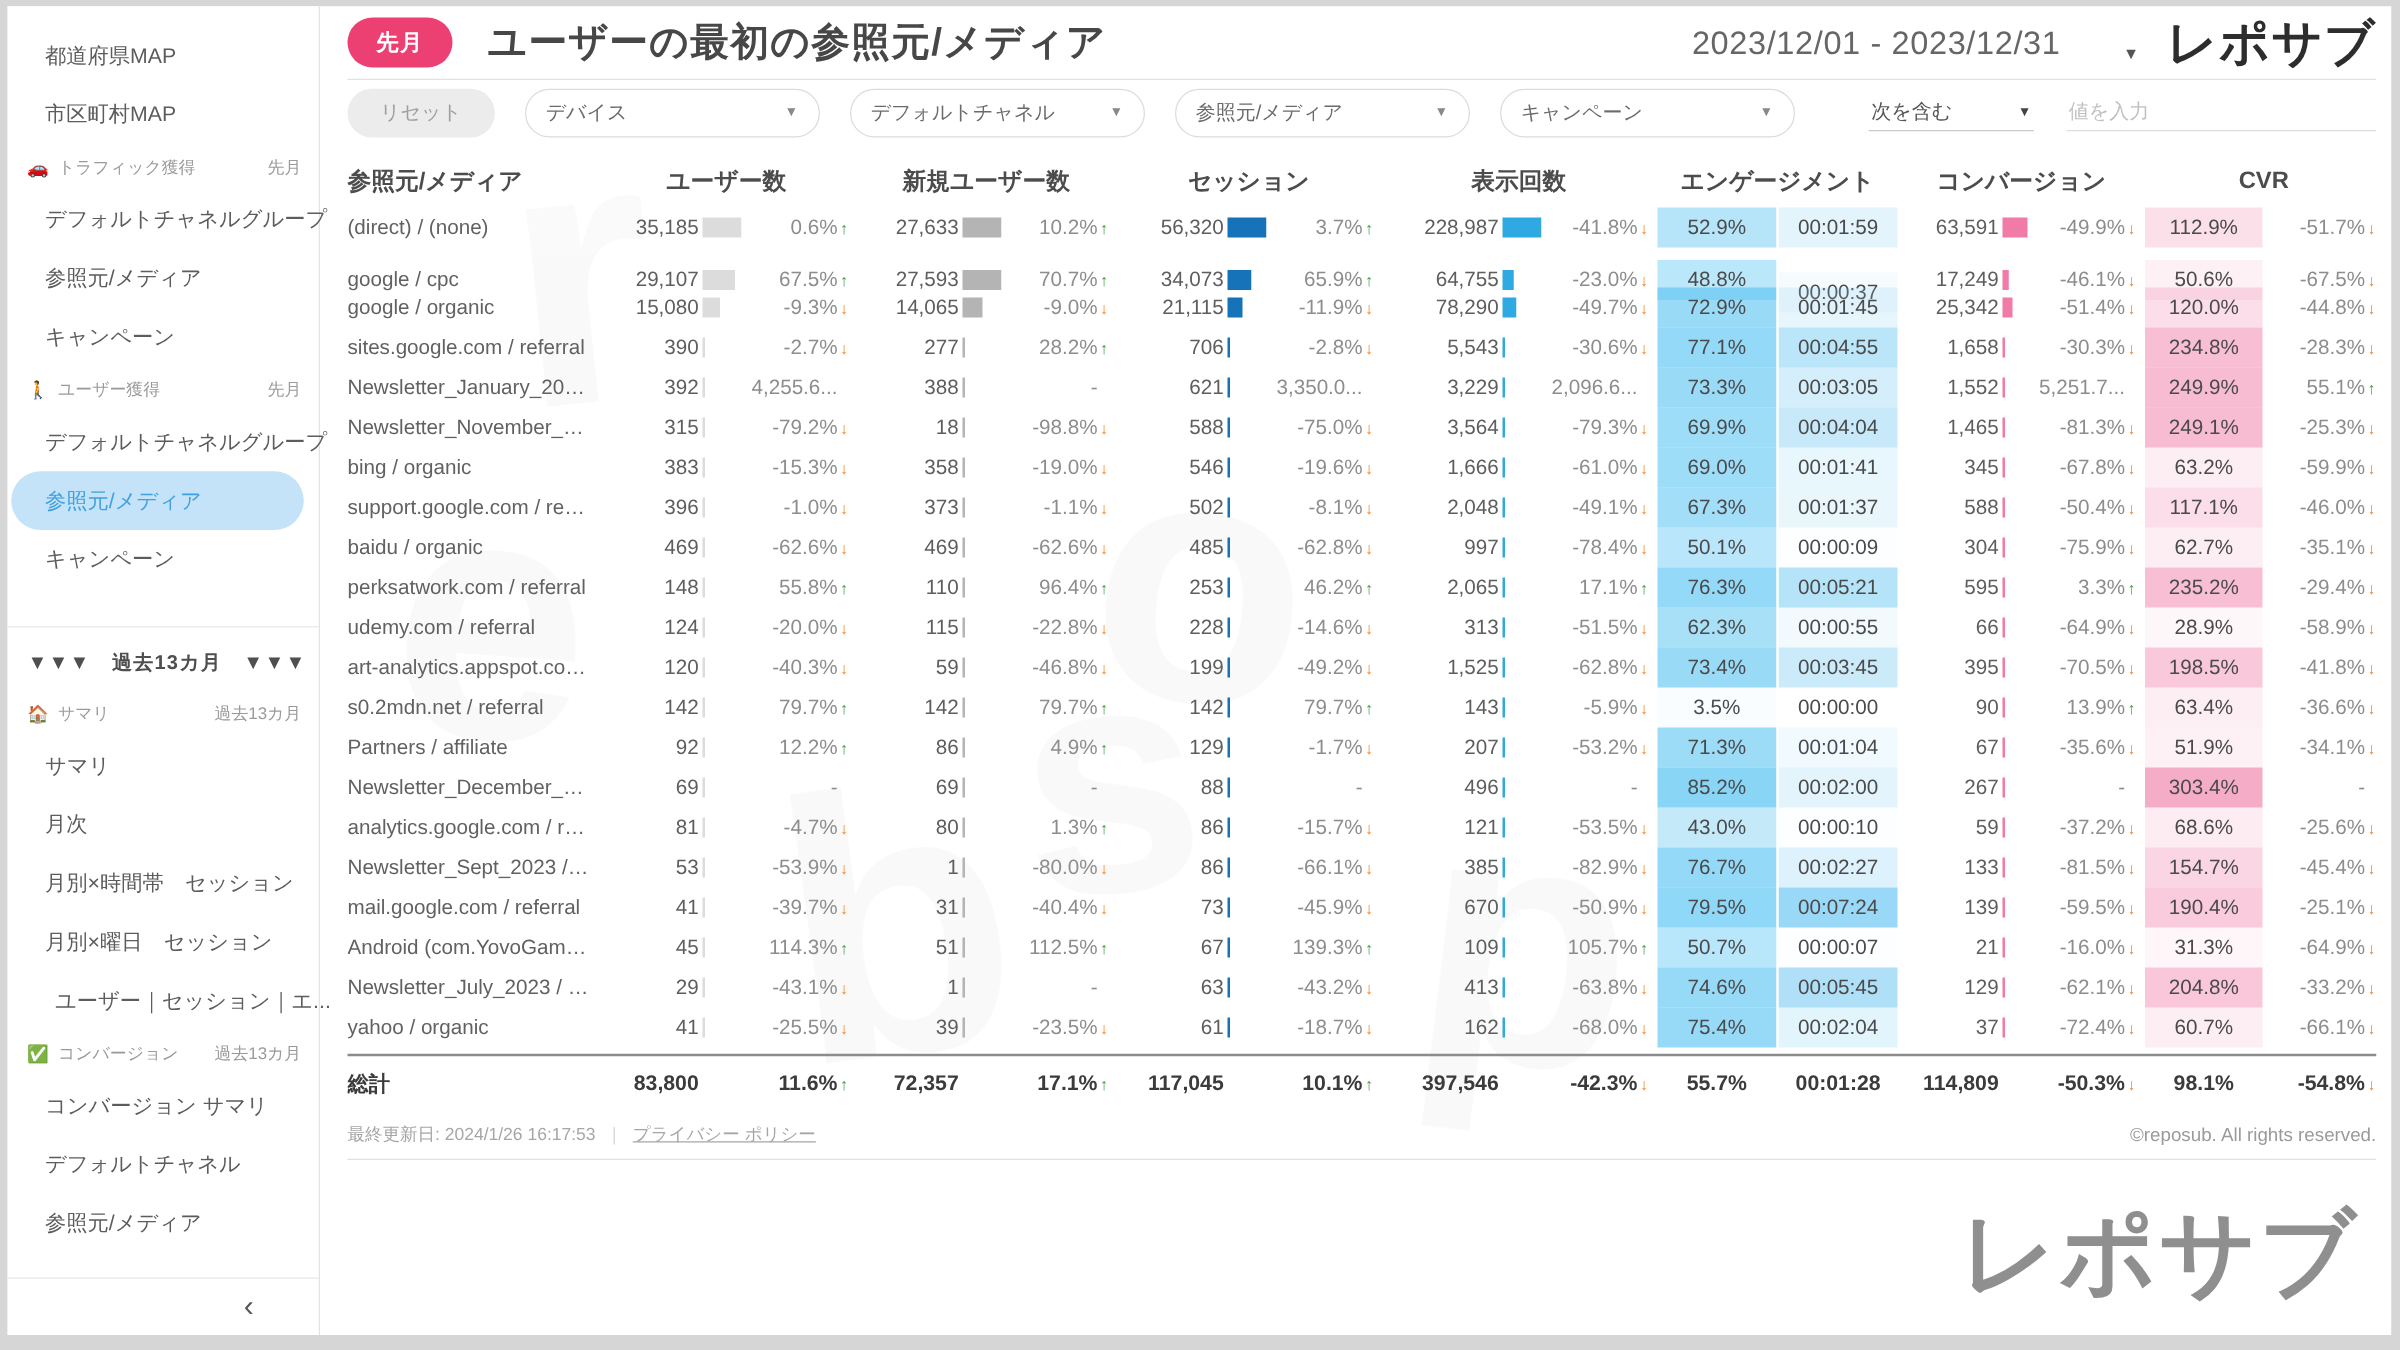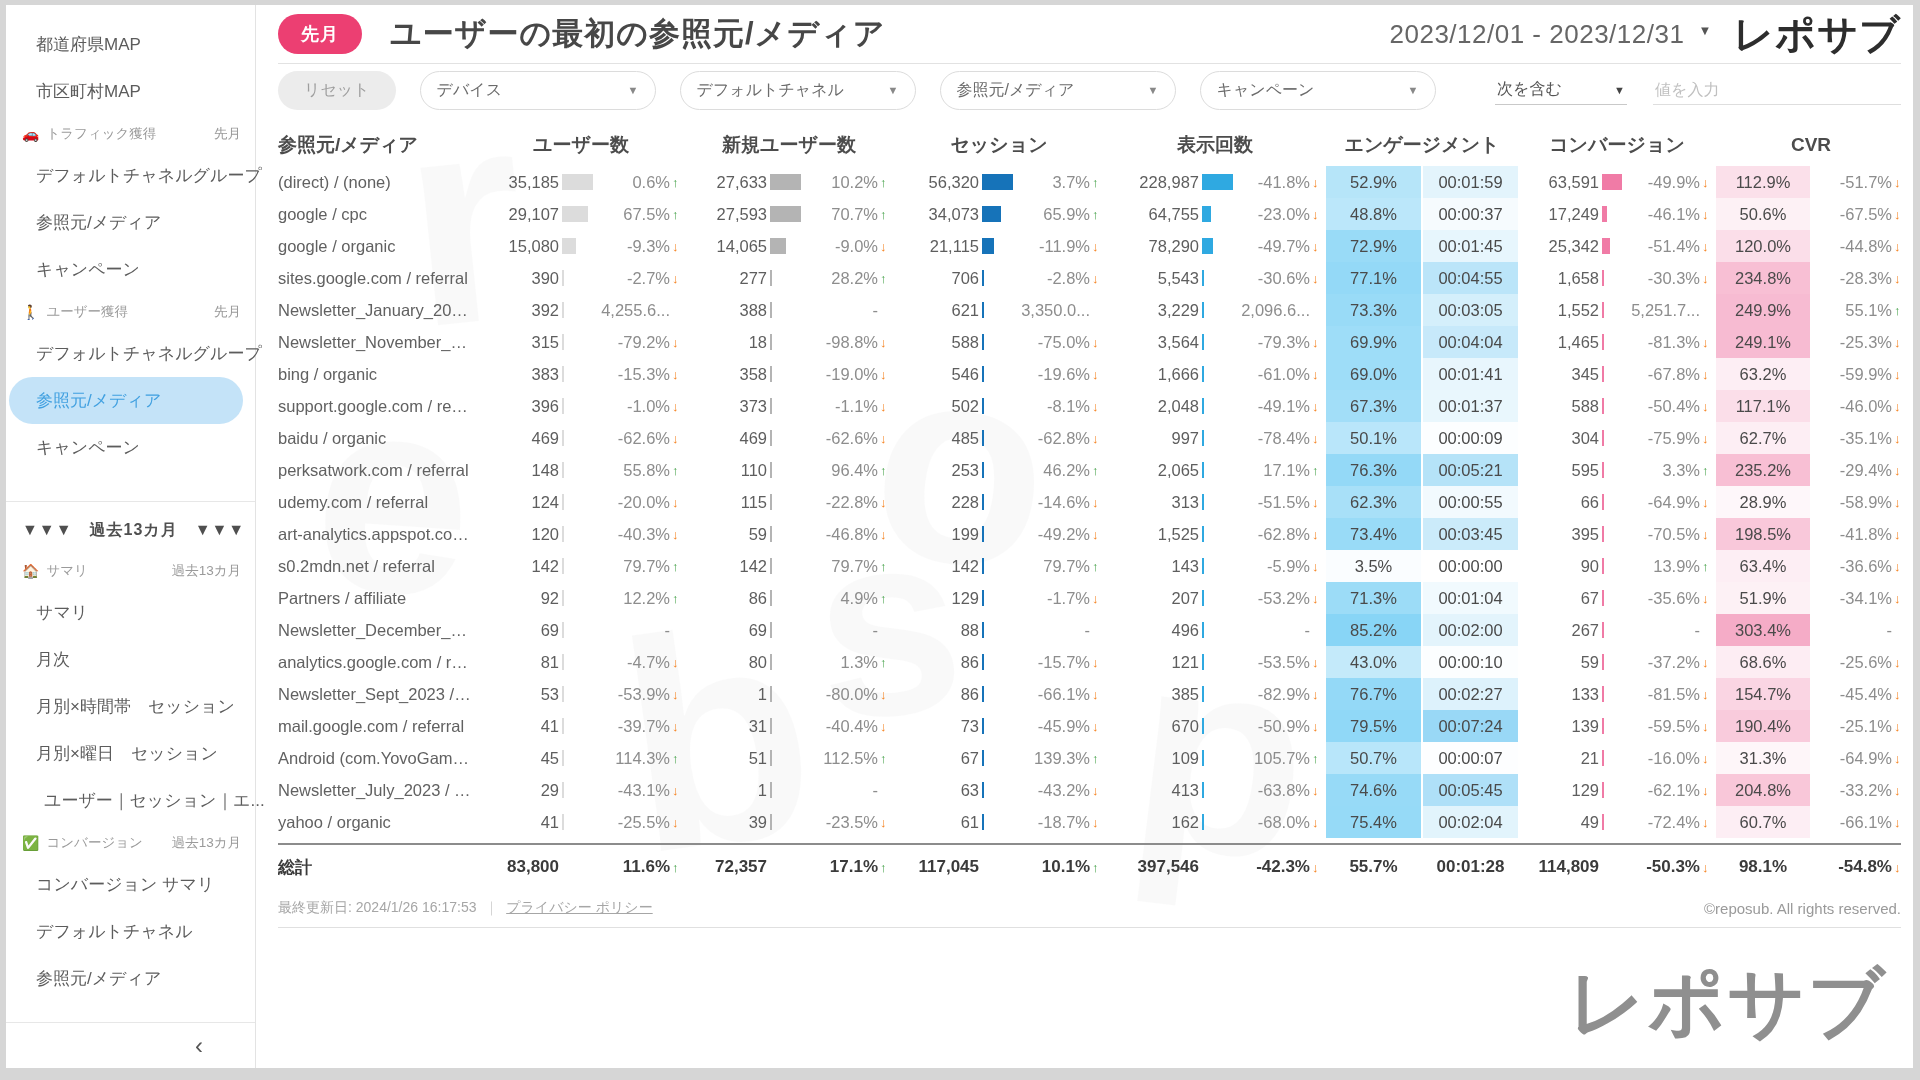--- a/index.html
+++ b/index.html
@@ -20,21 +20,21 @@
   .sb-heading { height:44px; display:flex; align-items:center; padding-left:16px; font-size:16px; font-weight:bold; color:#4f4f4f; letter-spacing:1px; }
   .sb-collapse { margin-top:auto; border-top:1px solid #e7e7e7; height:46px; display:flex; align-items:center; }
   .sb-collapse span { margin-left:auto; margin-right:52px; font-size:24px; color:#555; cursor:pointer; line-height:1; }
 
   
   .main { flex:1; position:relative; padding:0 12px 0 22px; overflow:hidden; }
   .wm { position:absolute; font-weight:bold; color:#8a8a8a; opacity:0.04; pointer-events:none; z-index:0; }
   .hdr { display:flex; align-items:center; height:58px; position:relative; z-index:1; }
   .period-pill { background:#ec3f72; color:#fff; font-weight:bold; font-size:18px; border-radius:20px; padding:8px 23px; letter-spacing:1px; }
   .page-title { margin-left:28px; font-size:31px; font-weight:bold; color:#474747; letter-spacing:1px; white-space:nowrap; }
-  .date-ctl { margin-left:auto; display:flex; align-items:flex-start; cursor:pointer; }
+  .date-ctl { margin-left:auto; display:flex; align-items:flex-end; cursor:pointer;gap:36px; }
   .date-txt { font-size:26px; color:#666; letter-spacing:0.5px; }
   .date-caret { font-size:13px; color:#555; margin:4px 6px 0 14px; }
   .logo-top { margin-left:16px; font-size:40px; font-weight:bold; color:#2d2d2d; letter-spacing:1px; white-space:nowrap; }
   .hdr-rule { border-top:1px solid #e2e2e2; }
 
   .filters { display:flex; align-items:center; height:52px; position:relative; z-index:1; }
   .reset-btn { background:#ececec; color:#9e9e9e; border:none; border-radius:20px; padding:9px 26px; font-size:16px; cursor:pointer; font-family:inherit; }
   .drop-pill { border:1px solid #dcdcdc; border-radius:20px; width:236px; padding:8px 16px; display:flex; align-items:center; margin-left:24px; color:#6b6b6b; font-size:16px; cursor:pointer; background:#fff; white-space:nowrap; }
   .drop-pill .caret { margin-left:auto; font-size:11px; color:#888; }
   .match-ctl { margin-left:auto; display:flex; align-items:center; border-bottom:1px solid #c9c9c9; padding:4px 2px; width:132px; color:#555; font-size:16px; cursor:pointer; }
@@ -258,21 +258,21 @@
             </div>
             <div class="c num">64,755</div>
             <div class="c barcell">
               <i style="background: rgb(47, 169, 225); width: 9.04925px;"></i>
             </div>
             <div class="c delta">
               <span>-23.0%</span>
               <span class="arrow down" style="color: rgb(245, 130, 31);">↓</span>
             </div>
             <div class="c heat" style="background: rgba(85, 195, 242, 0.4);">48.8%</div>
-            <div class="c heat" style="background: rgba(125, 205, 243, 0.07);">00:00:37</div>
+            <div class="c heat" style="background: rgba(125, 205, 243, 0.07); margin-top: 20px;">00:00:37</div>
             <div class="c num">17,249</div>
             <div class="c barcell">
               <i style="background: rgb(240, 123, 166); width: 5.42498px;"></i>
             </div>
             <div class="c delta">
               <span>-46.1%</span>
               <span class="arrow down" style="color: rgb(245, 130, 31);">↓</span>
             </div>
             <div class="c heat" style="background: rgba(240, 125, 168, 0.11);">50.6%</div>
             <div class="c delta">
@@ -1209,21 +1209,21 @@
             <div class="c num">162</div>
             <div class="c barcell">
               <i style="background: rgb(47, 169, 225); width: 2px;"></i>
             </div>
             <div class="c delta">
               <span>-68.0%</span>
               <span class="arrow down" style="color: rgb(245, 130, 31);">↓</span>
             </div>
             <div class="c heat" style="background: rgba(85, 195, 242, 0.62);">75.4%</div>
             <div class="c heat" style="background: rgba(125, 205, 243, 0.22);">00:02:04</div>
-            <div class="c num">49</div>
+            <div class="c num">37</div>
             <div class="c barcell">
               <i style="background: rgb(240, 123, 166); width: 2px;"></i>
             </div>
             <div class="c delta">
               <span>-72.4%</span>
               <span class="arrow down" style="color: rgb(245, 130, 31);">↓</span>
             </div>
             <div class="c heat" style="background: rgba(240, 125, 168, 0.13);">60.7%</div>
             <div class="c delta">
               <span>-66.1%</span>

